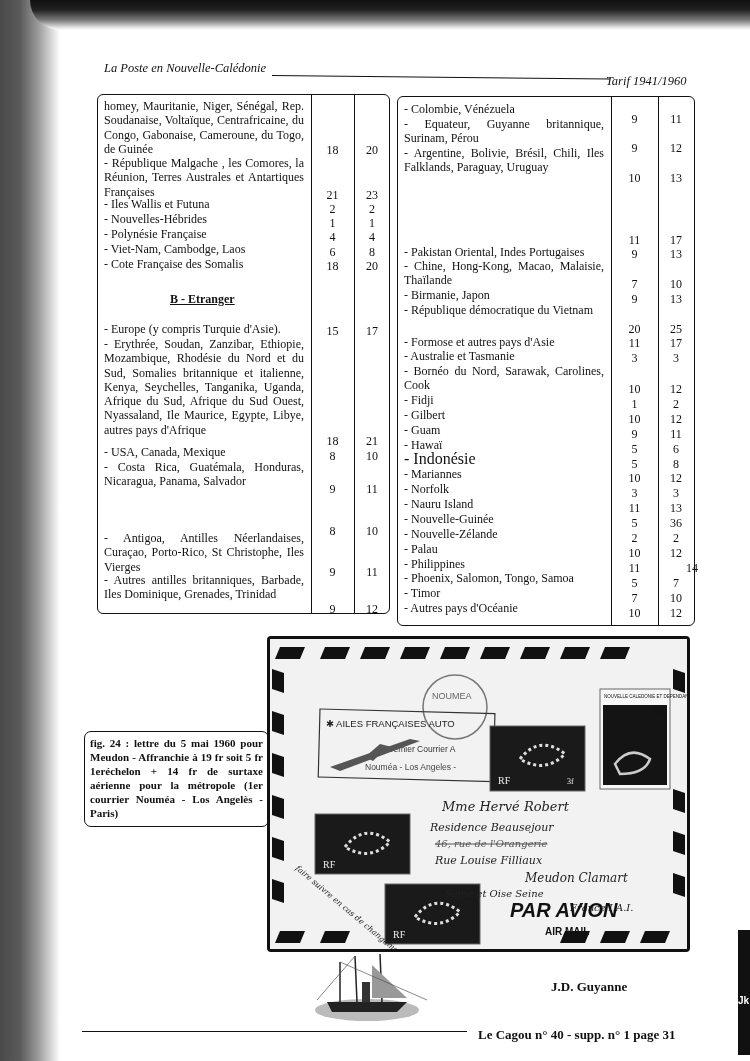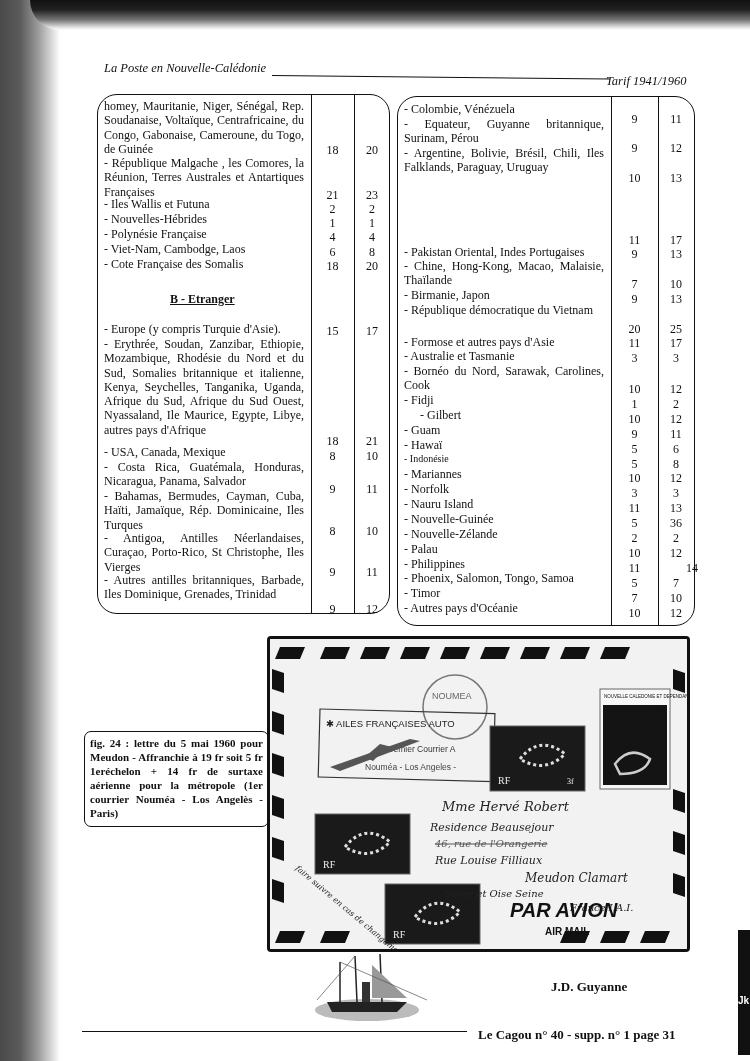--- a/index.html
+++ b/index.html
@@ -34,21 +34,21 @@
   }
   .header-line {
     position: absolute; left: 272px; top: 75px; width: 338px; height: 0;
     border-top: 1.3px solid #111; transform: rotate(0.6deg); transform-origin: left;
   }
   .header-right {
     position: absolute; left: 606px; top: 74px; font-style: italic; font-size: 12.5px;
   }
 
   .table-box {
-    position: absolute; border: 1.6px solid #111; border-radius: 20px;
+    position: absolute; border: 1.6px solid #111; border-radius: 6px;
     box-sizing: border-box; background: #fff;
   }
   .col-div {
     position: absolute; top: 0; bottom: 0; width: 0; border-left: 1.4px solid #111;
   }
   .desc {
     position: absolute; left: 6px; text-align: justify;
   }
   .num {
     position: absolute; text-align: center; font-size: 12px;
@@ -122,21 +122,20 @@
     <div class="num" style="left: 256px; width: 36px; top: 229px;">17</div>
     <div class="desc" style="top: 242px; width: 200px; font-size: 12px; line-height: 14.3px;">- Erythrée, Soudan, Zanzibar, Ethiopie, Mozambique, Rhodésie du Nord et du Sud, Somalies britannique et italienne, Kenya, Seychelles, Tanganika, Uganda, Afrique du Sud, Afrique du Sud Ouest, Nyassaland, Ile Maurice, Egypte, Libye, autres pays d'Afrique</div>
     <div class="num" style="left: 213px; width: 43px; top: 339px;">18</div>
     <div class="num" style="left: 256px; width: 36px; top: 339px;">21</div>
     <div class="desc" style="top: 350px; width: 200px; font-size: 12px; line-height: 14.3px;">- USA, Canada, Mexique</div>
     <div class="num" style="left: 213px; width: 43px; top: 354px;">8</div>
     <div class="num" style="left: 256px; width: 36px; top: 354px;">10</div>
     <div class="desc" style="top: 365px; width: 200px; font-size: 12px; line-height: 14.3px;">- Costa Rica, Guatémala, Honduras, Nicaragua, Panama, Salvador</div>
     <div class="num" style="left: 213px; width: 43px; top: 387px;">9</div>
     <div class="num" style="left: 256px; width: 36px; top: 387px;">11</div>
-    <div class="desc" style="top: 394px; width: 200px; font-size: 12px; line-height: 14.3px;">- Bahamas, Bermudes, Cayman, Cuba, Haïti, Jamaïque, Rép. Dominicaine, Iles Turques</div>
     <div class="num" style="left: 213px; width: 43px; top: 429px;">8</div>
     <div class="num" style="left: 256px; width: 36px; top: 429px;">10</div>
     <div class="desc" style="top: 436px; width: 200px; font-size: 12px; line-height: 14.3px;">- Antigoa, Antilles Néerlandaises, Curaçao, Porto-Rico, St Christophe, Iles Vierges</div>
     <div class="num" style="left: 213px; width: 43px; top: 470px;">9</div>
     <div class="num" style="left: 256px; width: 36px; top: 470px;">11</div>
     <div class="desc" style="top: 478px; width: 200px; font-size: 12px; line-height: 14.3px;">- Autres antilles britanniques, Barbade, Iles Dominique, Grenades, Trinidad</div>
     <div class="num" style="left: 213px; width: 43px; top: 507px;">9</div>
     <div class="num" style="left: 256px; width: 36px; top: 507px;">12</div>
   </div>
 
@@ -171,30 +170,30 @@
     <div class="num" style="left: 260px; width: 36px; top: 239px;">17</div>
     <div class="desc" style="top: 252px; width: 200px; font-size: 12px; line-height: 14.3px;">- Australie et Tasmanie</div>
     <div class="num" style="left: 213px; width: 47px; top: 254px;">3</div>
     <div class="num" style="left: 260px; width: 36px; top: 254px;">3</div>
     <div class="desc" style="top: 267px; width: 200px; font-size: 12px; line-height: 14.3px;">- Bornéo du Nord, Sarawak, Carolines, Cook</div>
     <div class="num" style="left: 213px; width: 47px; top: 285px;">10</div>
     <div class="num" style="left: 260px; width: 36px; top: 285px;">12</div>
     <div class="desc" style="top: 296px; width: 200px; font-size: 12px; line-height: 14.3px;">- Fidji</div>
     <div class="num" style="left: 213px; width: 47px; top: 300px;">1</div>
     <div class="num" style="left: 260px; width: 36px; top: 300px;">2</div>
-    <div class="desc" style="top: 311px; width: 200px; font-size: 12px; line-height: 14.3px; margin-left: 16px;">- Gilbert</div>
+    <div class="desc" style="top: 311px; width: 200px; font-size: 12px; line-height: 14.3px;">- Gilbert</div>
     <div class="num" style="left: 213px; width: 47px; top: 315px;">10</div>
     <div class="num" style="left: 260px; width: 36px; top: 315px;">12</div>
     <div class="desc" style="top: 326px; width: 200px; font-size: 12px; line-height: 14.3px;">- Guam</div>
     <div class="num" style="left: 213px; width: 47px; top: 330px;">9</div>
     <div class="num" style="left: 260px; width: 36px; top: 330px;">11</div>
     <div class="desc" style="top: 341px; width: 200px; font-size: 12px; line-height: 14.3px;">- Hawaï</div>
     <div class="num" style="left: 213px; width: 47px; top: 345px;">5</div>
     <div class="num" style="left: 260px; width: 36px; top: 345px;">6</div>
-    <div class="desc" style="top: 355px; width: 200px; font-size: 10px; line-height: 14.3px;">- Indonésie</div>
+    <div class="desc" style="top: 355px; width: 200px; font-size: 16px; line-height: 14.3px;">- Indonésie</div>
     <div class="num" style="left: 213px; width: 47px; top: 360px;">5</div>
     <div class="num" style="left: 260px; width: 36px; top: 360px;">8</div>
     <div class="desc" style="top: 370px; width: 200px; font-size: 12px; line-height: 14.3px;">- Mariannes</div>
     <div class="num" style="left: 213px; width: 47px; top: 374px;">10</div>
     <div class="num" style="left: 260px; width: 36px; top: 374px;">12</div>
     <div class="desc" style="top: 385px; width: 200px; font-size: 12px; line-height: 14.3px;">- Norfolk</div>
     <div class="num" style="left: 213px; width: 47px; top: 389px;">3</div>
     <div class="num" style="left: 260px; width: 36px; top: 389px;">3</div>
     <div class="desc" style="top: 400px; width: 200px; font-size: 12px; line-height: 14.3px;">- Nauru Island</div>
     <div class="num" style="left: 213px; width: 47px; top: 404px;">11</div>

